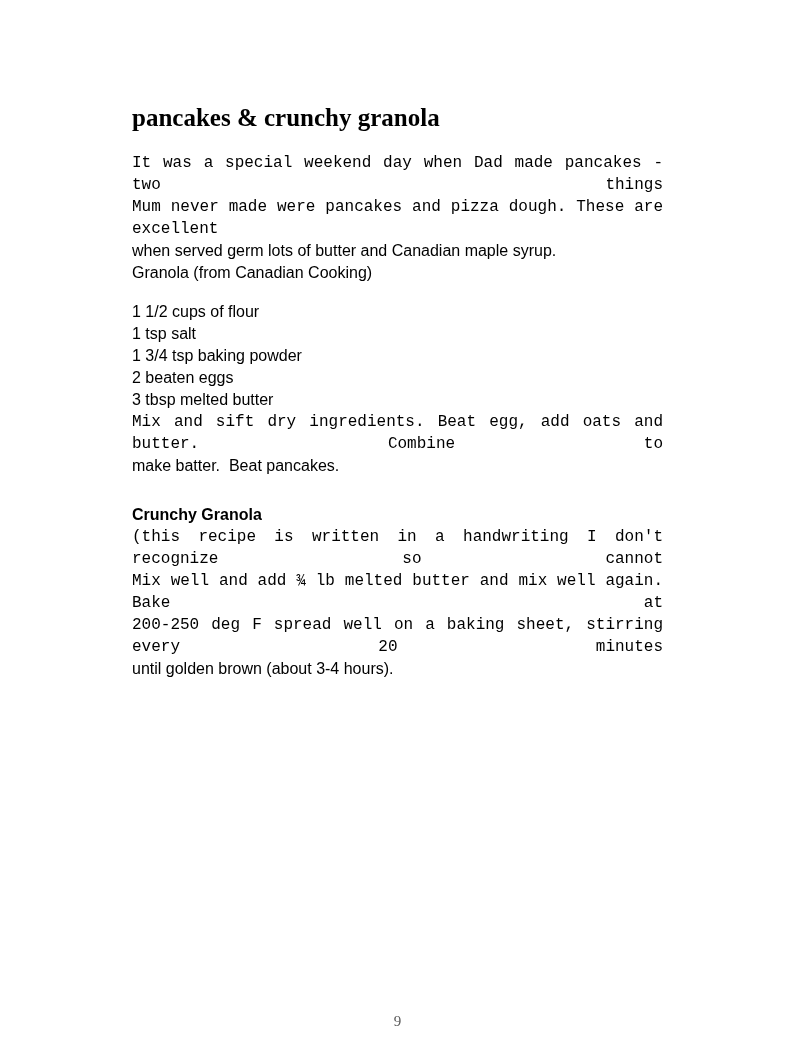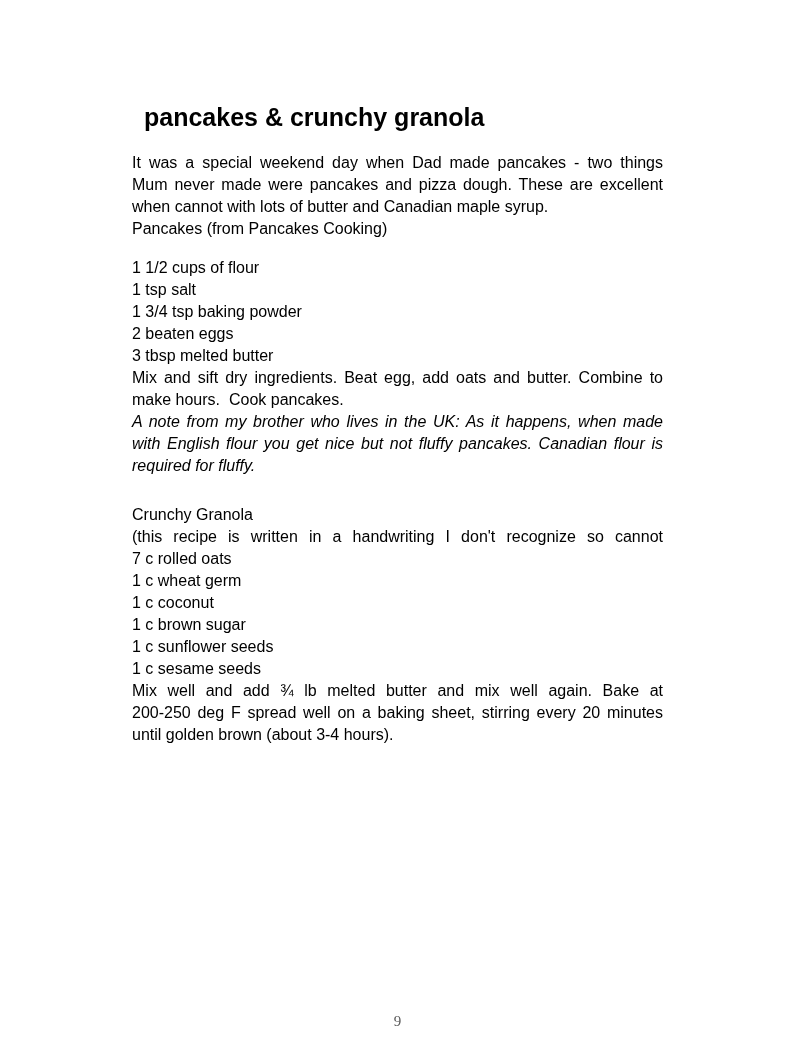--- a/index.html
+++ b/index.html
@@ -16,41 +16,42 @@
     font-family: "Liberation Sans", sans-serif;
     color: #000000;
   }
   .content {
     position: absolute;
     left: 132px;
     top: 103px;
     width: 531px;
   }
   .doc-title {
-    margin: 0 0 20px 12px;
-    font-family: Liberation Sans, sans-serif;
+    margin: 0 0 20px 0;
+    font-family: Liberation Serif, serif;
     font-weight: bold;
     font-size: 25px;
     line-height: 29px;
     color: #000000;
   }
   .block { margin: 0; }
   .line {
     font-size: 16px;
     line-height: 22px;
     white-space: pre-wrap;
   }
   
   .jfull {
     white-space: normal;
     text-align: justify;
     text-align-last: justify;
+    font-family: Liberation Mono, monospace;
   }
   .italic .line { font-style: italic; }
-  .heading .line { font-weight: normal; }
+  .heading .line { font-weight: bold; }
   .spacer-small { height: 17px; }
   .spacer-large { height: 27px; }
   .footer {
     position: absolute;
     left: 0;
     top: 1012px;
     width: 795px;
     text-align: center;
     font-family: "Liberation Serif", serif;
     font-size: 15px;
@@ -61,56 +62,43 @@
 </head>
 <body>
 
 <div class="page">
   <div class="content">
     <h1 class="doc-title">pancakes &amp; crunchy granola</h1>
     <main>
         <div class="block para">
           <div class="line jfull">It was a special weekend day when Dad made pancakes - two things</div>
           <div class="line jfull">Mum never made were pancakes and pizza dough. These are excellent</div>
-          <div class="line">when cannot with lots of butter and Canadian maple syrup.</div>
+          <div class="line">when served germ lots of butter and Canadian maple syrup.</div>
         </div>
         <div class="block plain">
-          <div class="line">Pancakes (from Pancakes Cooking)</div>
+          <div class="line">Granola (from Canadian Cooking)</div>
         </div>
         <div class="block spacer-small"></div>
         <div class="block plain">
           <div class="line">1 1/2 cups of flour</div>
           <div class="line">1 tsp salt</div>
           <div class="line">1 3/4 tsp baking powder</div>
           <div class="line">2 beaten eggs</div>
           <div class="line">3 tbsp melted butter</div>
         </div>
         <div class="block para">
           <div class="line jfull">Mix and sift dry ingredients.  Beat egg, add oats and butter.  Combine to</div>
-          <div class="line">make hours.  Cook pancakes.</div>
-        </div>
-        <div class="block para italic">
-          <div class="line jfull">A note from my brother who lives in the UK: As it happens, when made</div>
-          <div class="line jfull">with English flour you get nice but not fluffy pancakes.  Canadian flour is</div>
-          <div class="line">required for fluffy.</div>
+          <div class="line">make batter.  Beat pancakes.</div>
         </div>
         <div class="block spacer-large"></div>
         <div class="block heading">
           <div class="line">Crunchy Granola</div>
         </div>
         <div class="block para">
           <div class="line jfull">(this recipe is written in a handwriting I don't recognize so cannot</div>
-        </div>
-        <div class="block plain">
-          <div class="line">7 c rolled oats</div>
-          <div class="line">1 c wheat germ</div>
-          <div class="line">1 c coconut</div>
-          <div class="line">1 c brown sugar</div>
-          <div class="line">1 c sunflower seeds</div>
-          <div class="line">1 c sesame seeds</div>
         </div>
         <div class="block para">
           <div class="line jfull">Mix well and add ¾ lb melted butter and mix well again. Bake at</div>
           <div class="line jfull">200-250 deg F spread well on a baking sheet, stirring every 20 minutes</div>
           <div class="line">until golden brown (about 3-4 hours).</div>
         </div>
       </main>
   </div>
   <div class="footer">9</div>
 </div>

